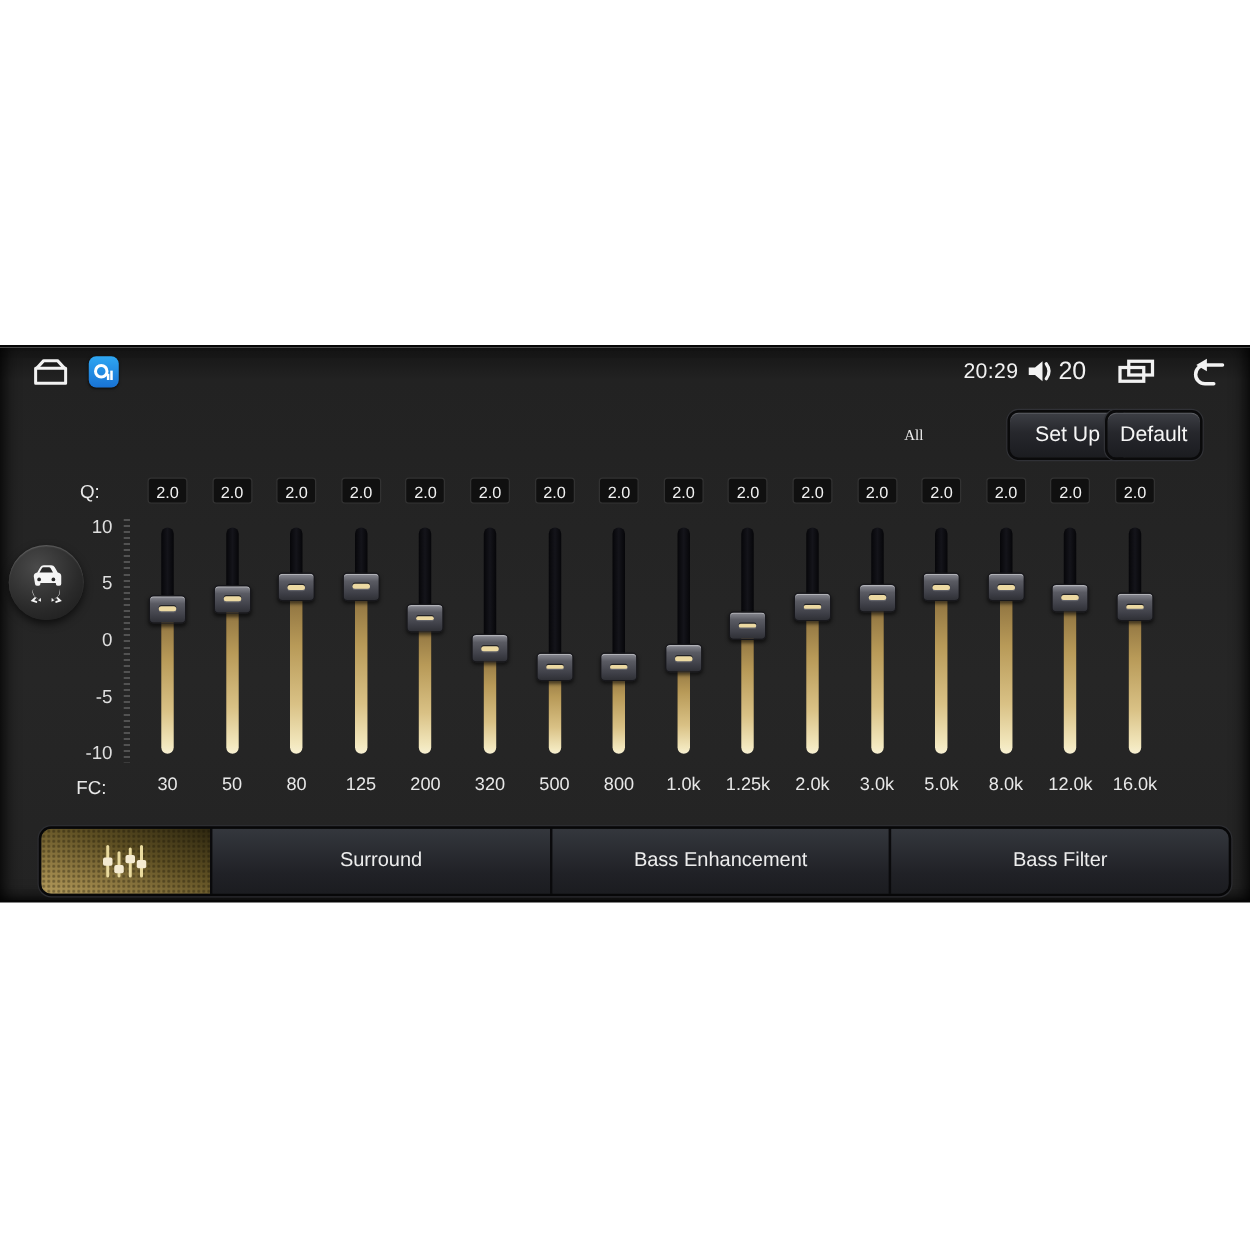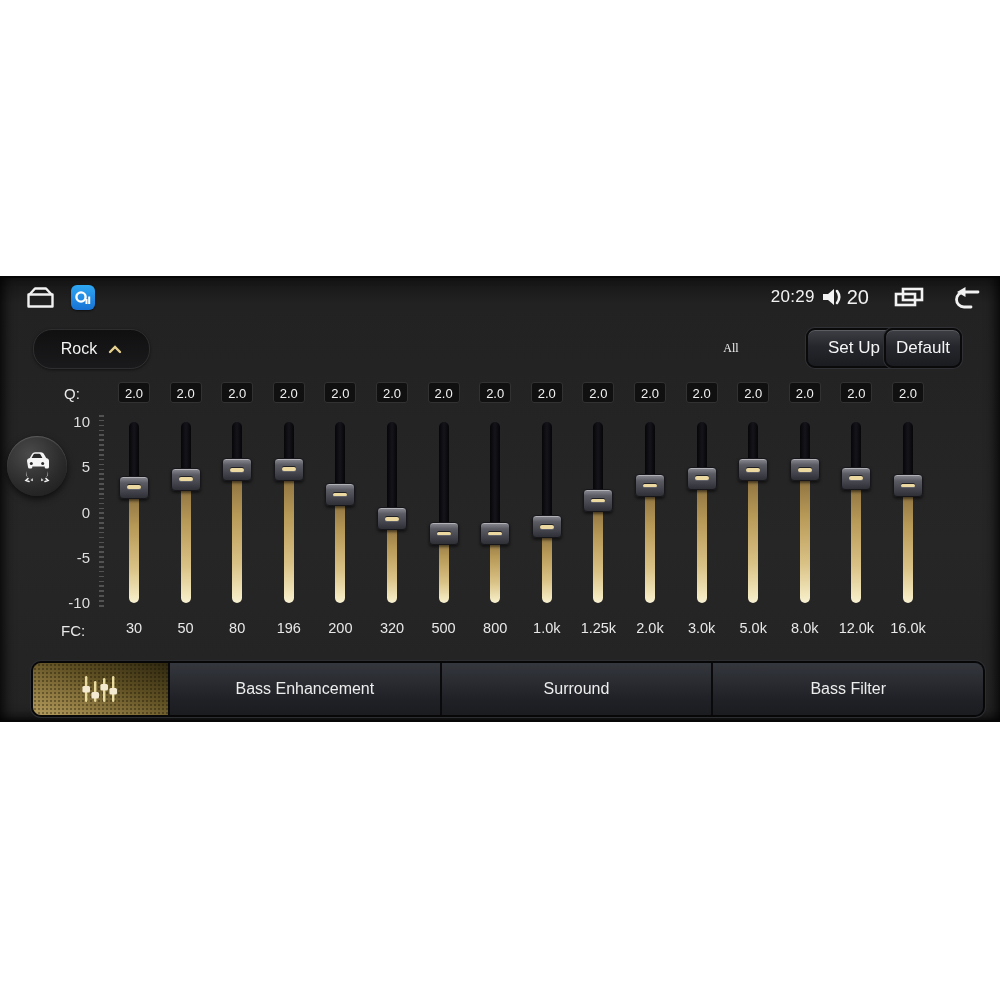--- a/index.html
+++ b/index.html
@@ -103,28 +103,20 @@
       </span>
       <span class="icon-btn" style="margin-left:26px">
         <svg width="33" height="24" viewBox="0 0 33 24" fill="none" stroke="#f2f2f2" stroke-width="2.8" stroke-linecap="round">
           <path d="M27 7 H13 a7.5 7.5 0 0 0 0 15 h7"></path>
           <polygon points="14.5,2 14.5,12 6,7" fill="#f2f2f2" stroke="none"></polygon>
         </svg>
       </span>
     </div>
   </div>
 
-  <div id="preset-pill">
-    <span class="preset-text">Rock</span>
-    <span style="display:flex">
-      <svg width="14" height="9" viewBox="0 0 14 9" fill="none" stroke="#e6d18f" stroke-width="2.4" stroke-linecap="round">
-        <path d="M2 7 L7 2 L12 7"></path>
-      </svg>
-    </span>
-  </div>
   <div id="all-label">All</div>
   <div id="setup-button" class="hdr-btn">Set Up</div>
   <div id="default-button" class="hdr-btn">Default</div>
 
   <div class="row-label" style="left:64px;top:107px;">Q:</div>
   <div class="row-label" style="left:61px;top:344px;">FC:</div>
   <div id="tick-ruler"></div>
   <div id="axis-labels">
       <div class="axis-label" style="top: 134px;">10</div>
       <div class="axis-label" style="top: 179.25px;">5</div>
@@ -173,21 +165,21 @@
         <div class="handle-dash"></div>
       </div>
       <div class="fc-value" style="left: 205.2px;">80</div>
       <div class="q-box" style="left: 272.8px;">2.0</div>
       <div class="slider-track" style="left: 283.8px;">
         <div class="slider-fill" style="top: 47.06px; height: 133.94px;"></div>
       </div>
       <div class="slider-handle" style="left: 273.8px; top: 179.56px;">
         <div class="handle-dash"></div>
       </div>
-      <div class="fc-value" style="left: 256.8px;">196</div>
+      <div class="fc-value" style="left: 256.8px;">125</div>
       <div class="q-box" style="left: 324.4px;">2.0</div>
       <div class="slider-track" style="left: 335.4px;">
         <div class="slider-fill" style="top: 72.4px; height: 108.6px;"></div>
       </div>
       <div class="slider-handle" style="left: 325.4px; top: 204.9px;">
         <div class="handle-dash"></div>
       </div>
       <div class="fc-value" style="left: 308.4px;">200</div>
       <div class="q-box" style="left: 376px;">2.0</div>
       <div class="slider-track" style="left: 387px;">
@@ -287,17 +279,17 @@
             <rect x="4.4" y="14" width="7.6" height="6.5" rx="1.5" fill="#f4ead1"></rect>
             <rect x="16" y="9" width="2.4" height="21" rx="1.2" fill="#eadb9f"></rect>
             <rect x="13.4" y="20" width="7.6" height="6.5" rx="1.5" fill="#f4ead1"></rect>
             <rect x="25" y="6" width="2.4" height="24" rx="1.2" fill="#eadb9f"></rect>
             <rect x="22.4" y="12" width="7.6" height="6.5" rx="1.5" fill="#f4ead1"></rect>
             <rect x="34" y="4" width="2.4" height="26" rx="1.2" fill="#eadb9f"></rect>
             <rect x="31.4" y="16" width="7.6" height="6.5" rx="1.5" fill="#f4ead1"></rect>
           </svg>
         </span>
       </div>
+      <div class="tab">Surround</div>
       <div class="tab">Bass Enhancement</div>
-      <div class="tab">Surround</div>
       <div class="tab">Bass Filter</div>
     </div>
 </div>
 
 </body></html>

